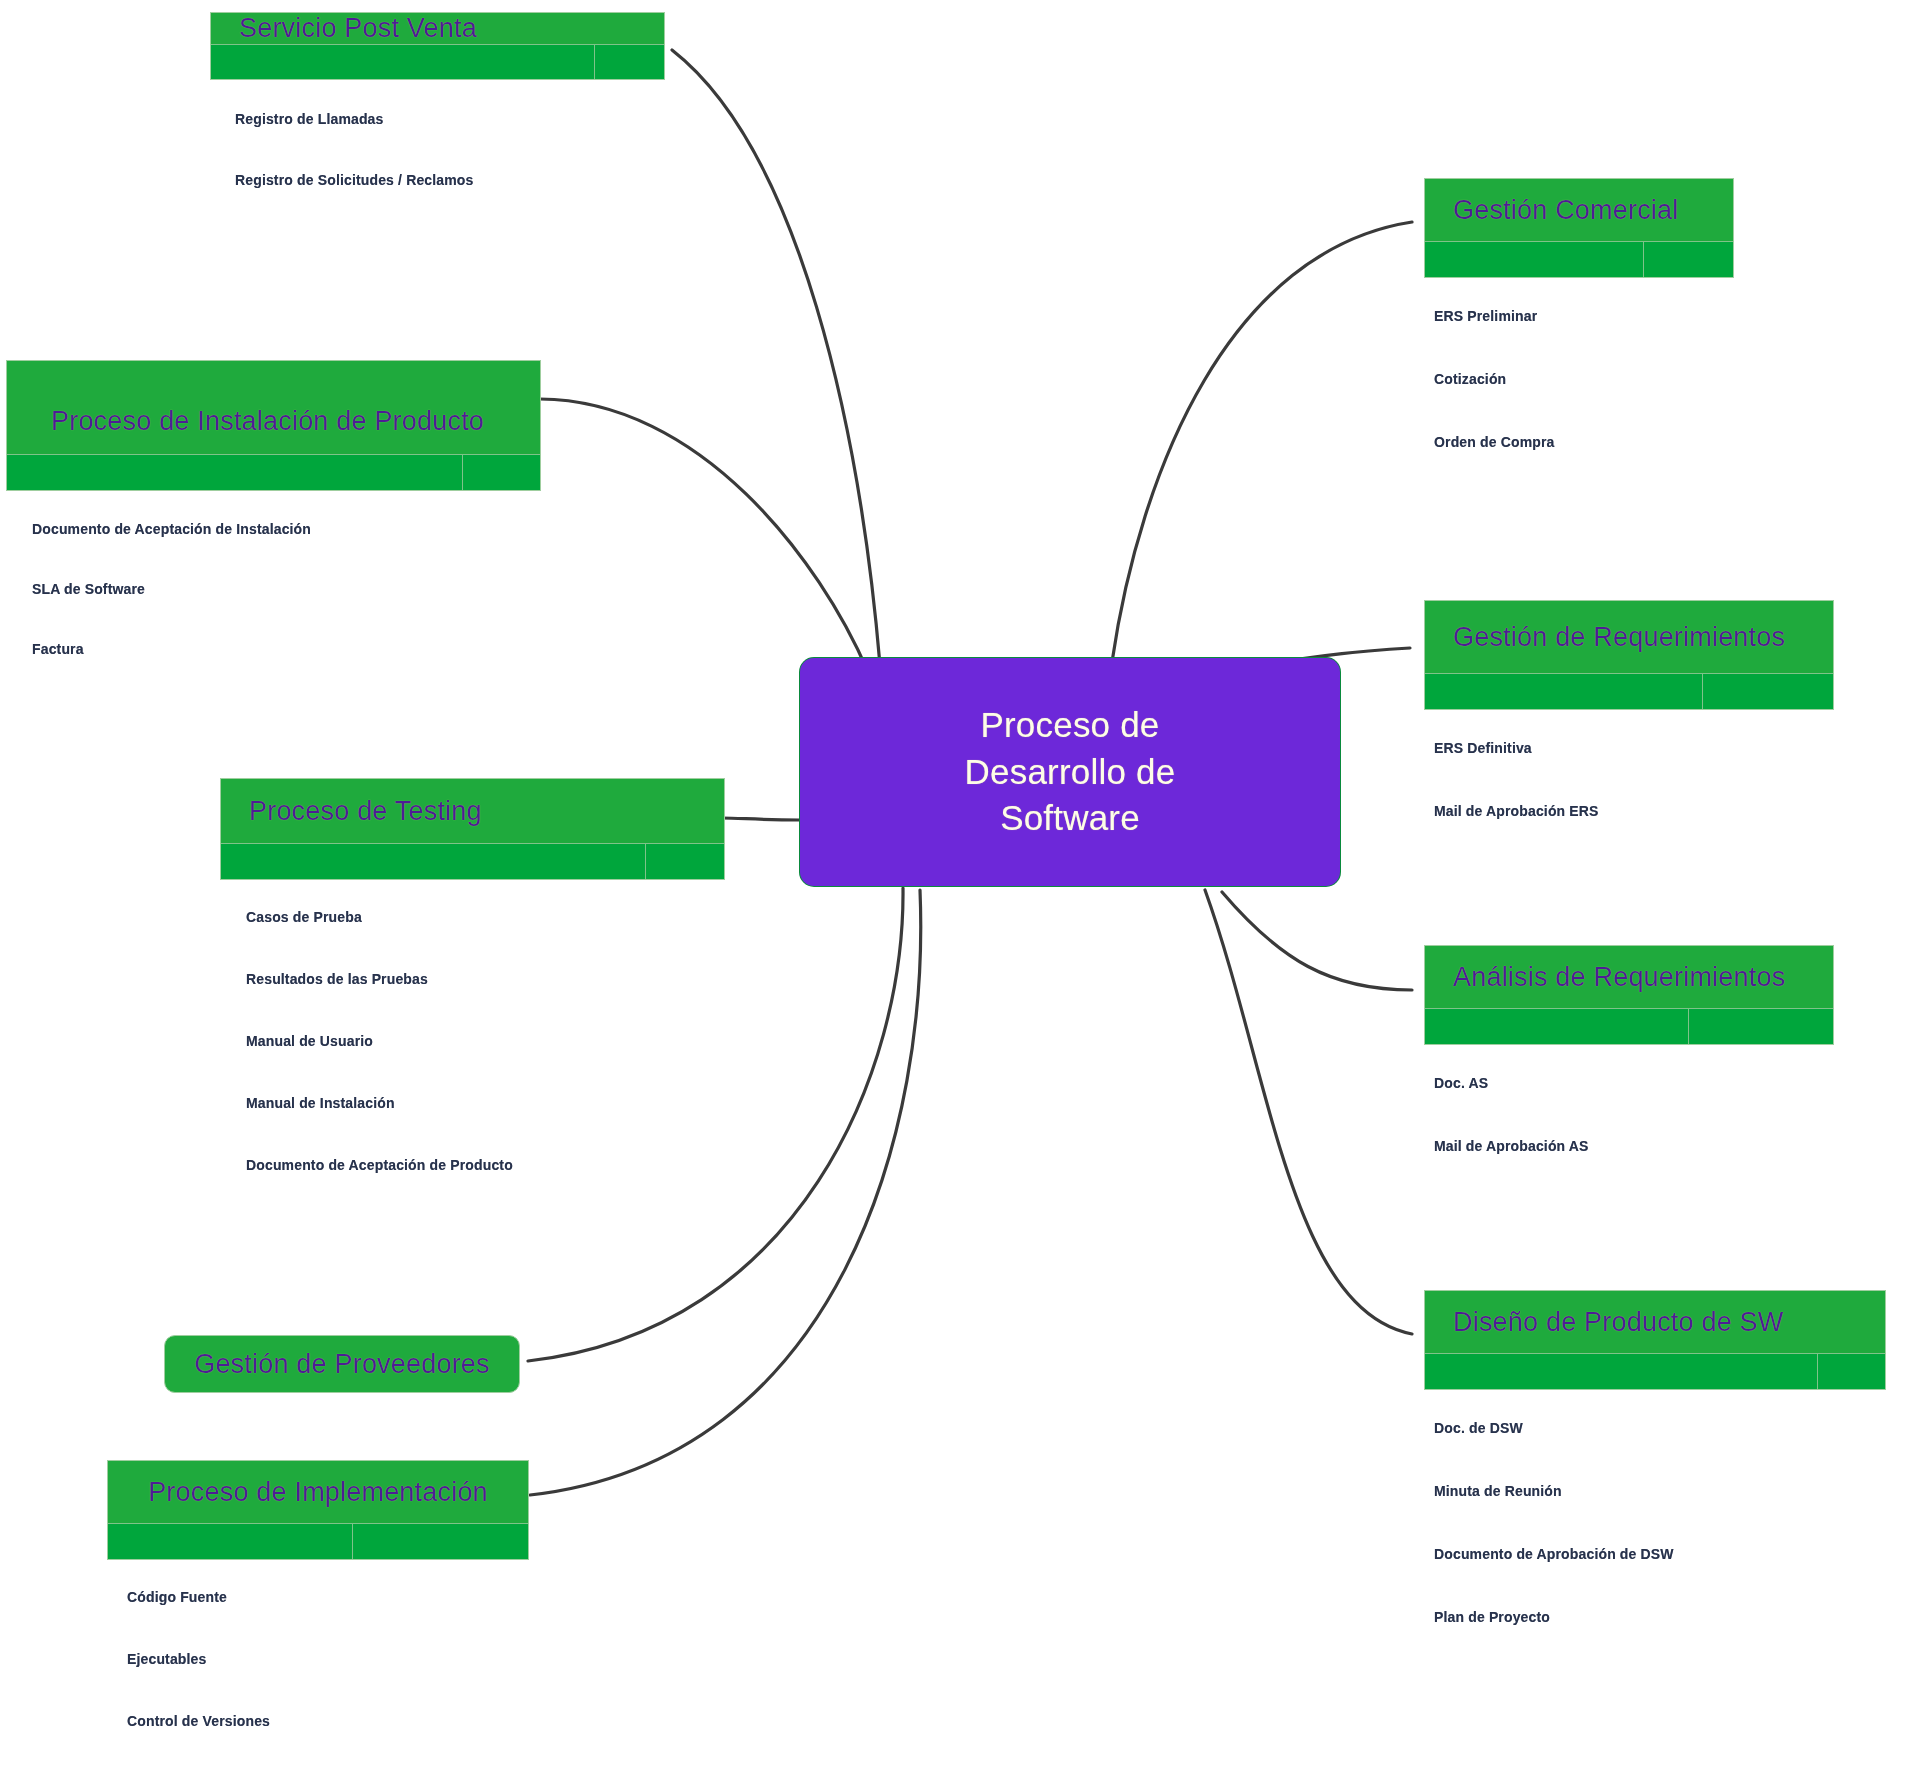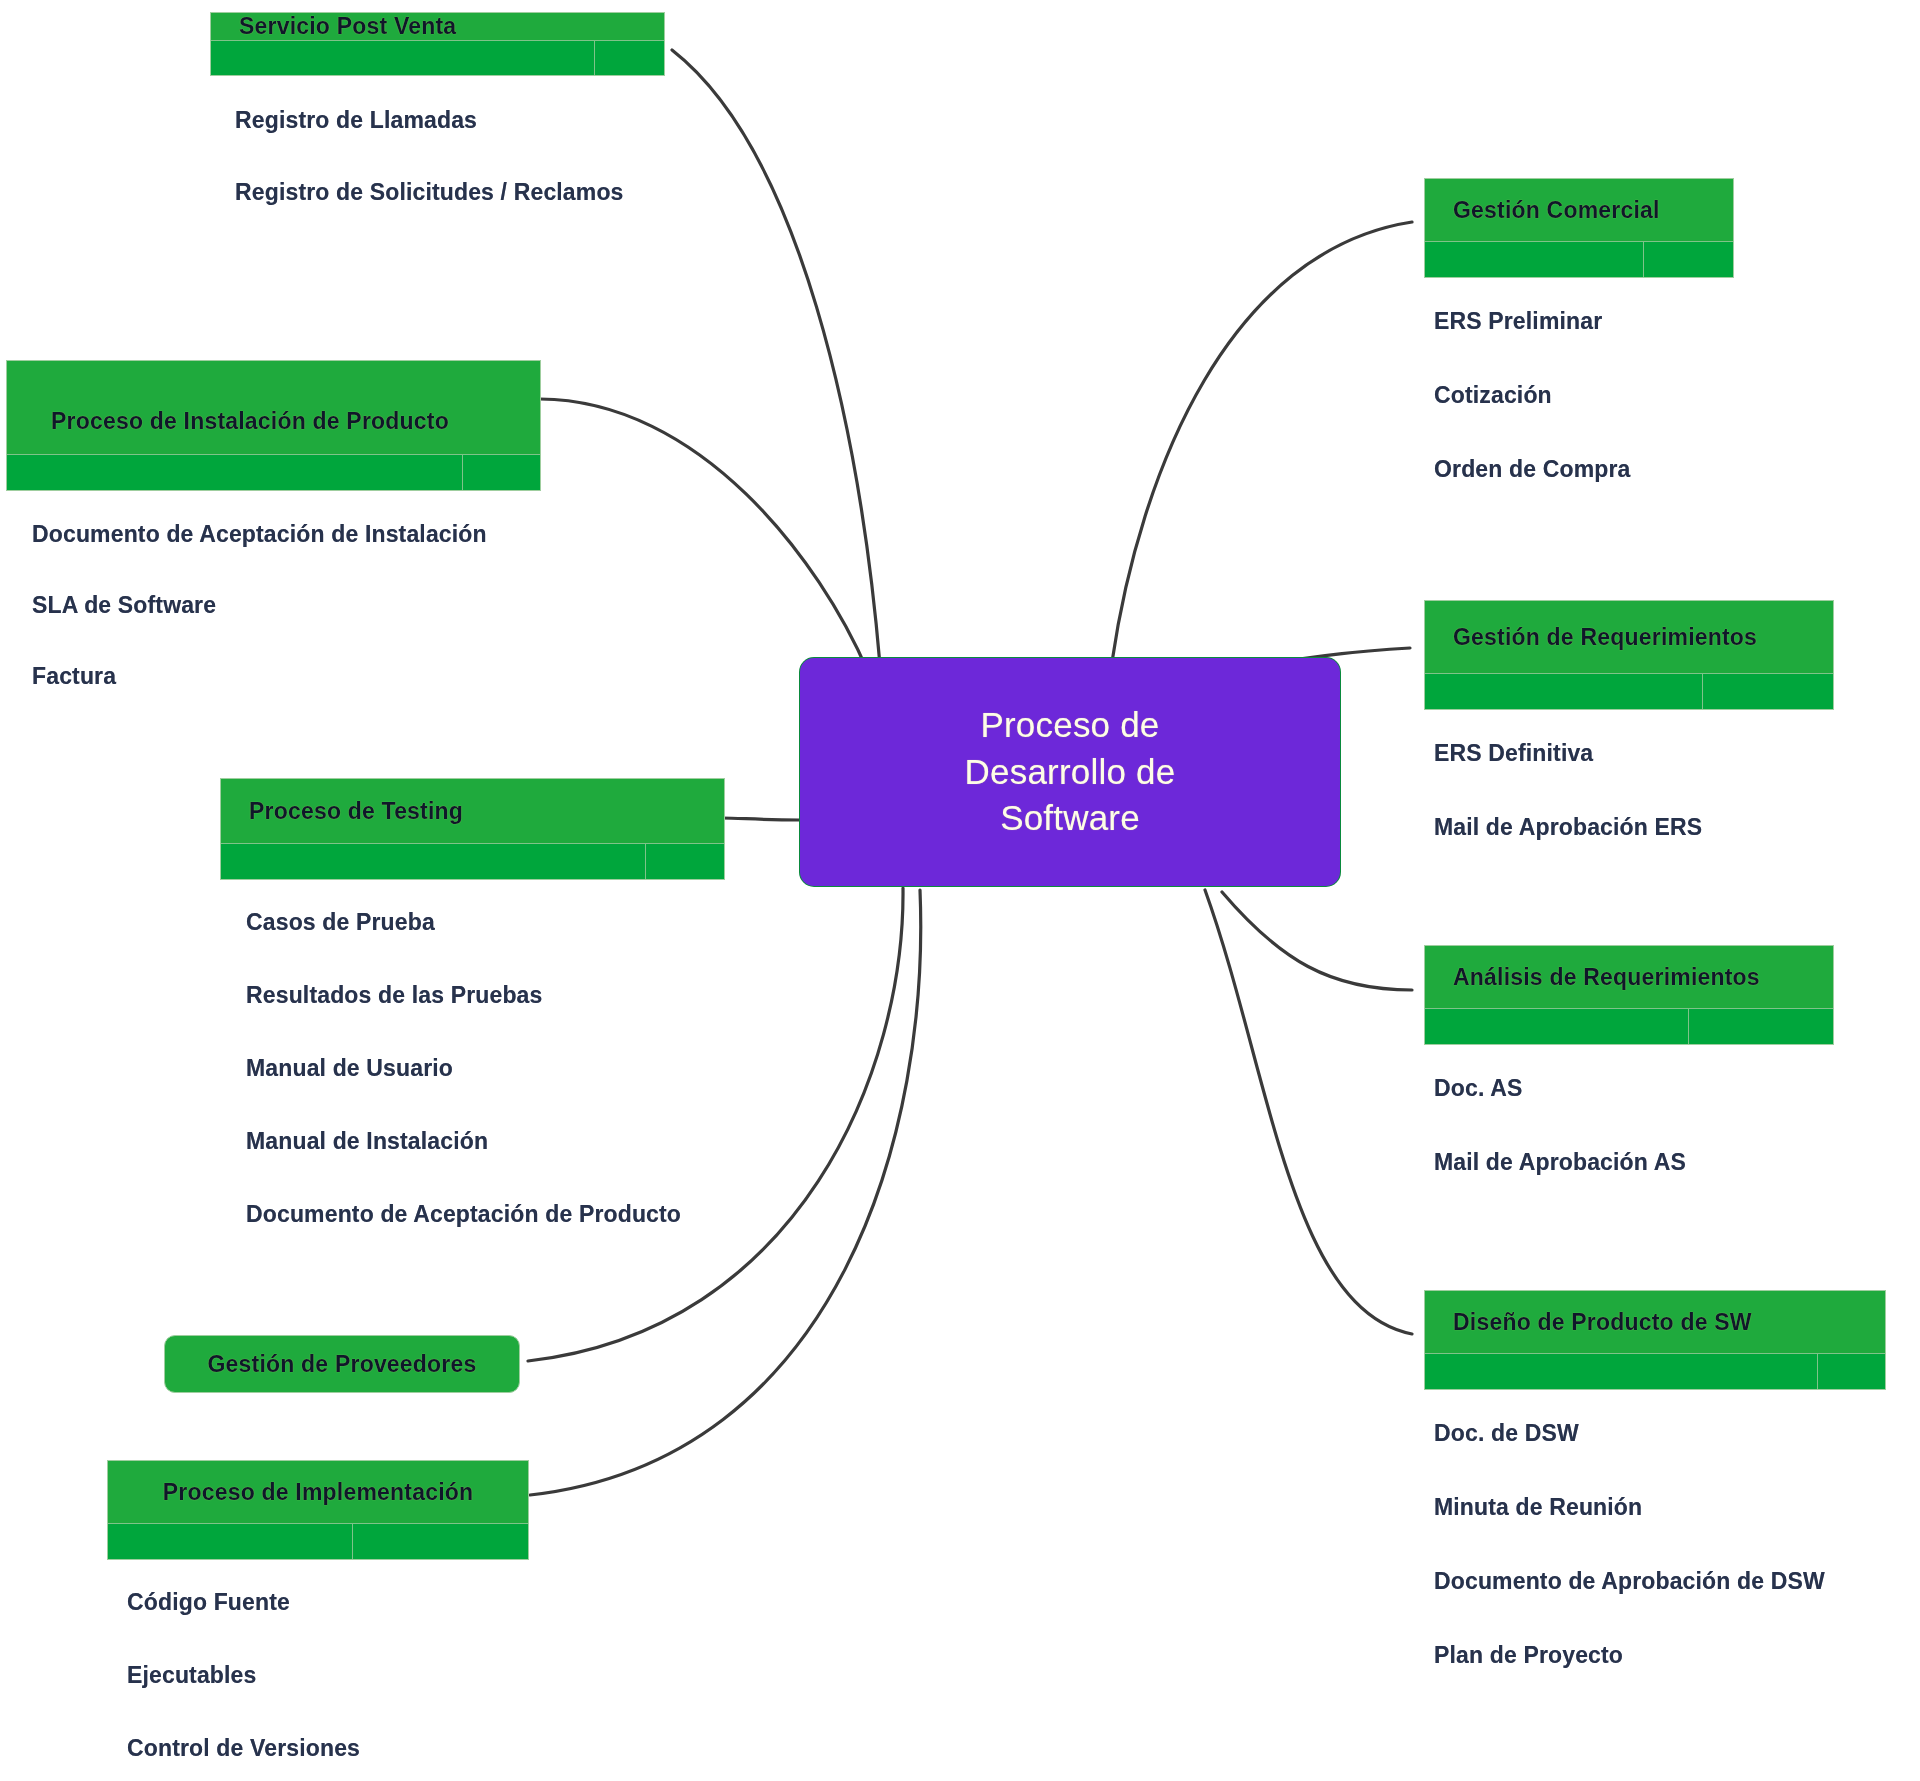--- a/index.html
+++ b/index.html
@@ -37,23 +37,23 @@
   .node .box {
     position: relative;
     width: 100%;
     background: #1faa3d;
     overflow: hidden;
     border: 1px solid #9fce9f;
   }
   .node .box .head {
     display: flex; align-items: center;
     padding: 0 28px;
-    color: #0f172a;
-    font-size: 23px;
-    font-weight: 700;
+    color: #4c1d95;
+    font-size: 27px;
+    font-weight: 400;
     letter-spacing: .2px;
     text-shadow: 0 0 1px rgba(255,255,120,.6);
     white-space: nowrap;
   }
   .node .box .strip {
     background: #00a63c;
     border-top: 1px solid #7fc389;
     position: relative;
   }
   .node .box .strip .vdiv {
@@ -66,21 +66,21 @@
     background: #1faa3d;
     border-radius: 11px;
     border: 1px solid #9fce9f;
   }
   .node.pill .box .head { justify-content: flex-start; }
 
   
   .subs { margin-top: 0; }
   .sub {
     color: #27324c;
-    font-size: 23px;
+    font-size: 14px;
     font-weight: 700;
     letter-spacing: .15px;
     white-space: nowrap;
     text-shadow: 0 0 .4px rgba(40,50,80,.5);
   }
 </style>
 </head>
 <body>
 
 <div id="canvas">

